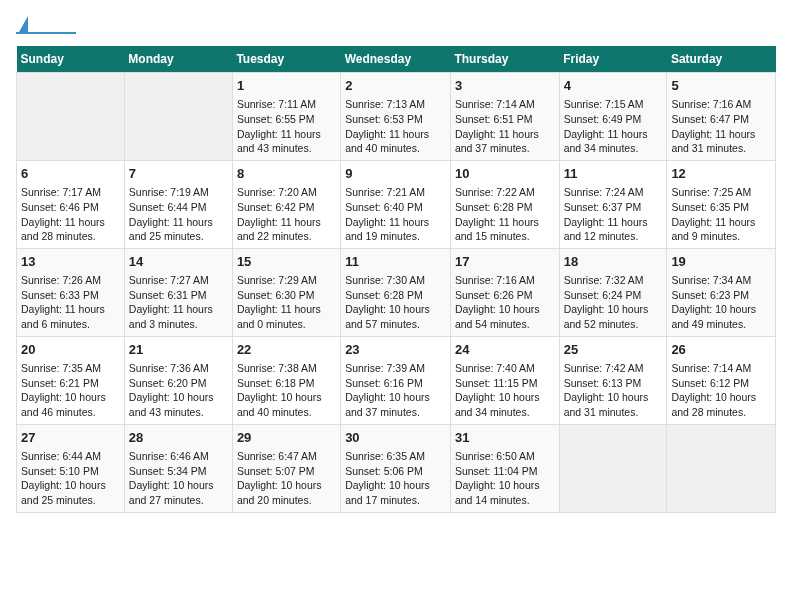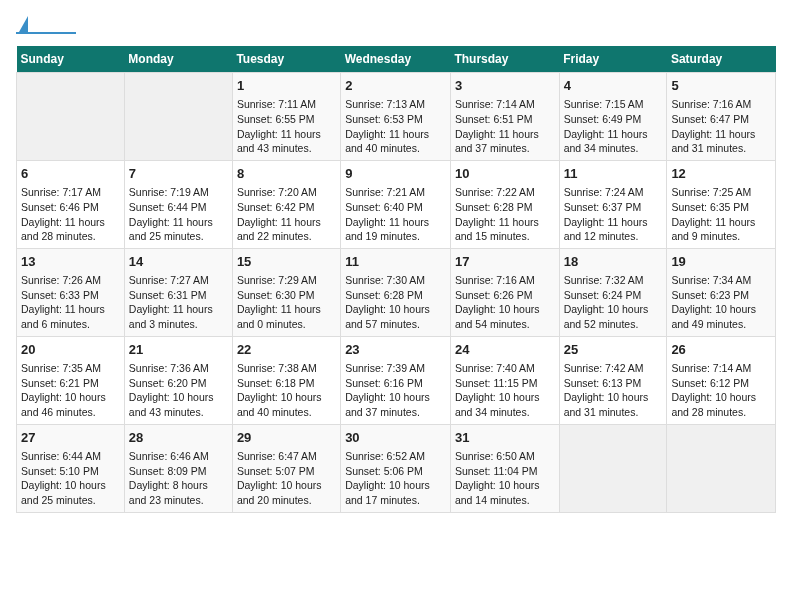--- a/index.html
+++ b/index.html
@@ -290,32 +290,32 @@
       <tr>
         <td>
           <span class="day-num">27</span>
           <div class="cell-text">Sunrise: 6:44 AM</div>
           <div class="cell-text">Sunset: 5:10 PM</div>
           <div class="cell-text">Daylight: 10 hours and 25 minutes.</div>
         </td>
         <td>
           <span class="day-num">28</span>
           <div class="cell-text">Sunrise: 6:46 AM</div>
-          <div class="cell-text">Sunset: 8:09 PM</div>
-          <div class="cell-text">Daylight: 8 hours and 23 minutes.</div>
+          <div class="cell-text">Sunset: 5:34 PM</div>
+          <div class="cell-text">Daylight: 10 hours and 27 minutes.</div>
         </td>
         <td>
           <span class="day-num">29</span>
           <div class="cell-text">Sunrise: 6:47 AM</div>
           <div class="cell-text">Sunset: 5:07 PM</div>
           <div class="cell-text">Daylight: 10 hours and 20 minutes.</div>
         </td>
         <td>
           <span class="day-num">30</span>
-          <div class="cell-text">Sunrise: 6:52 AM</div>
+          <div class="cell-text">Sunrise: 6:35 AM</div>
           <div class="cell-text">Sunset: 5:06 PM</div>
           <div class="cell-text">Daylight: 10 hours and 17 minutes.</div>
         </td>
         <td>
           <span class="day-num">31</span>
           <div class="cell-text">Sunrise: 6:50 AM</div>
           <div class="cell-text">Sunset: 11:04 PM</div>
           <div class="cell-text">Daylight: 10 hours and 14 minutes.</div>
         </td>
         <td class="empty"></td>

